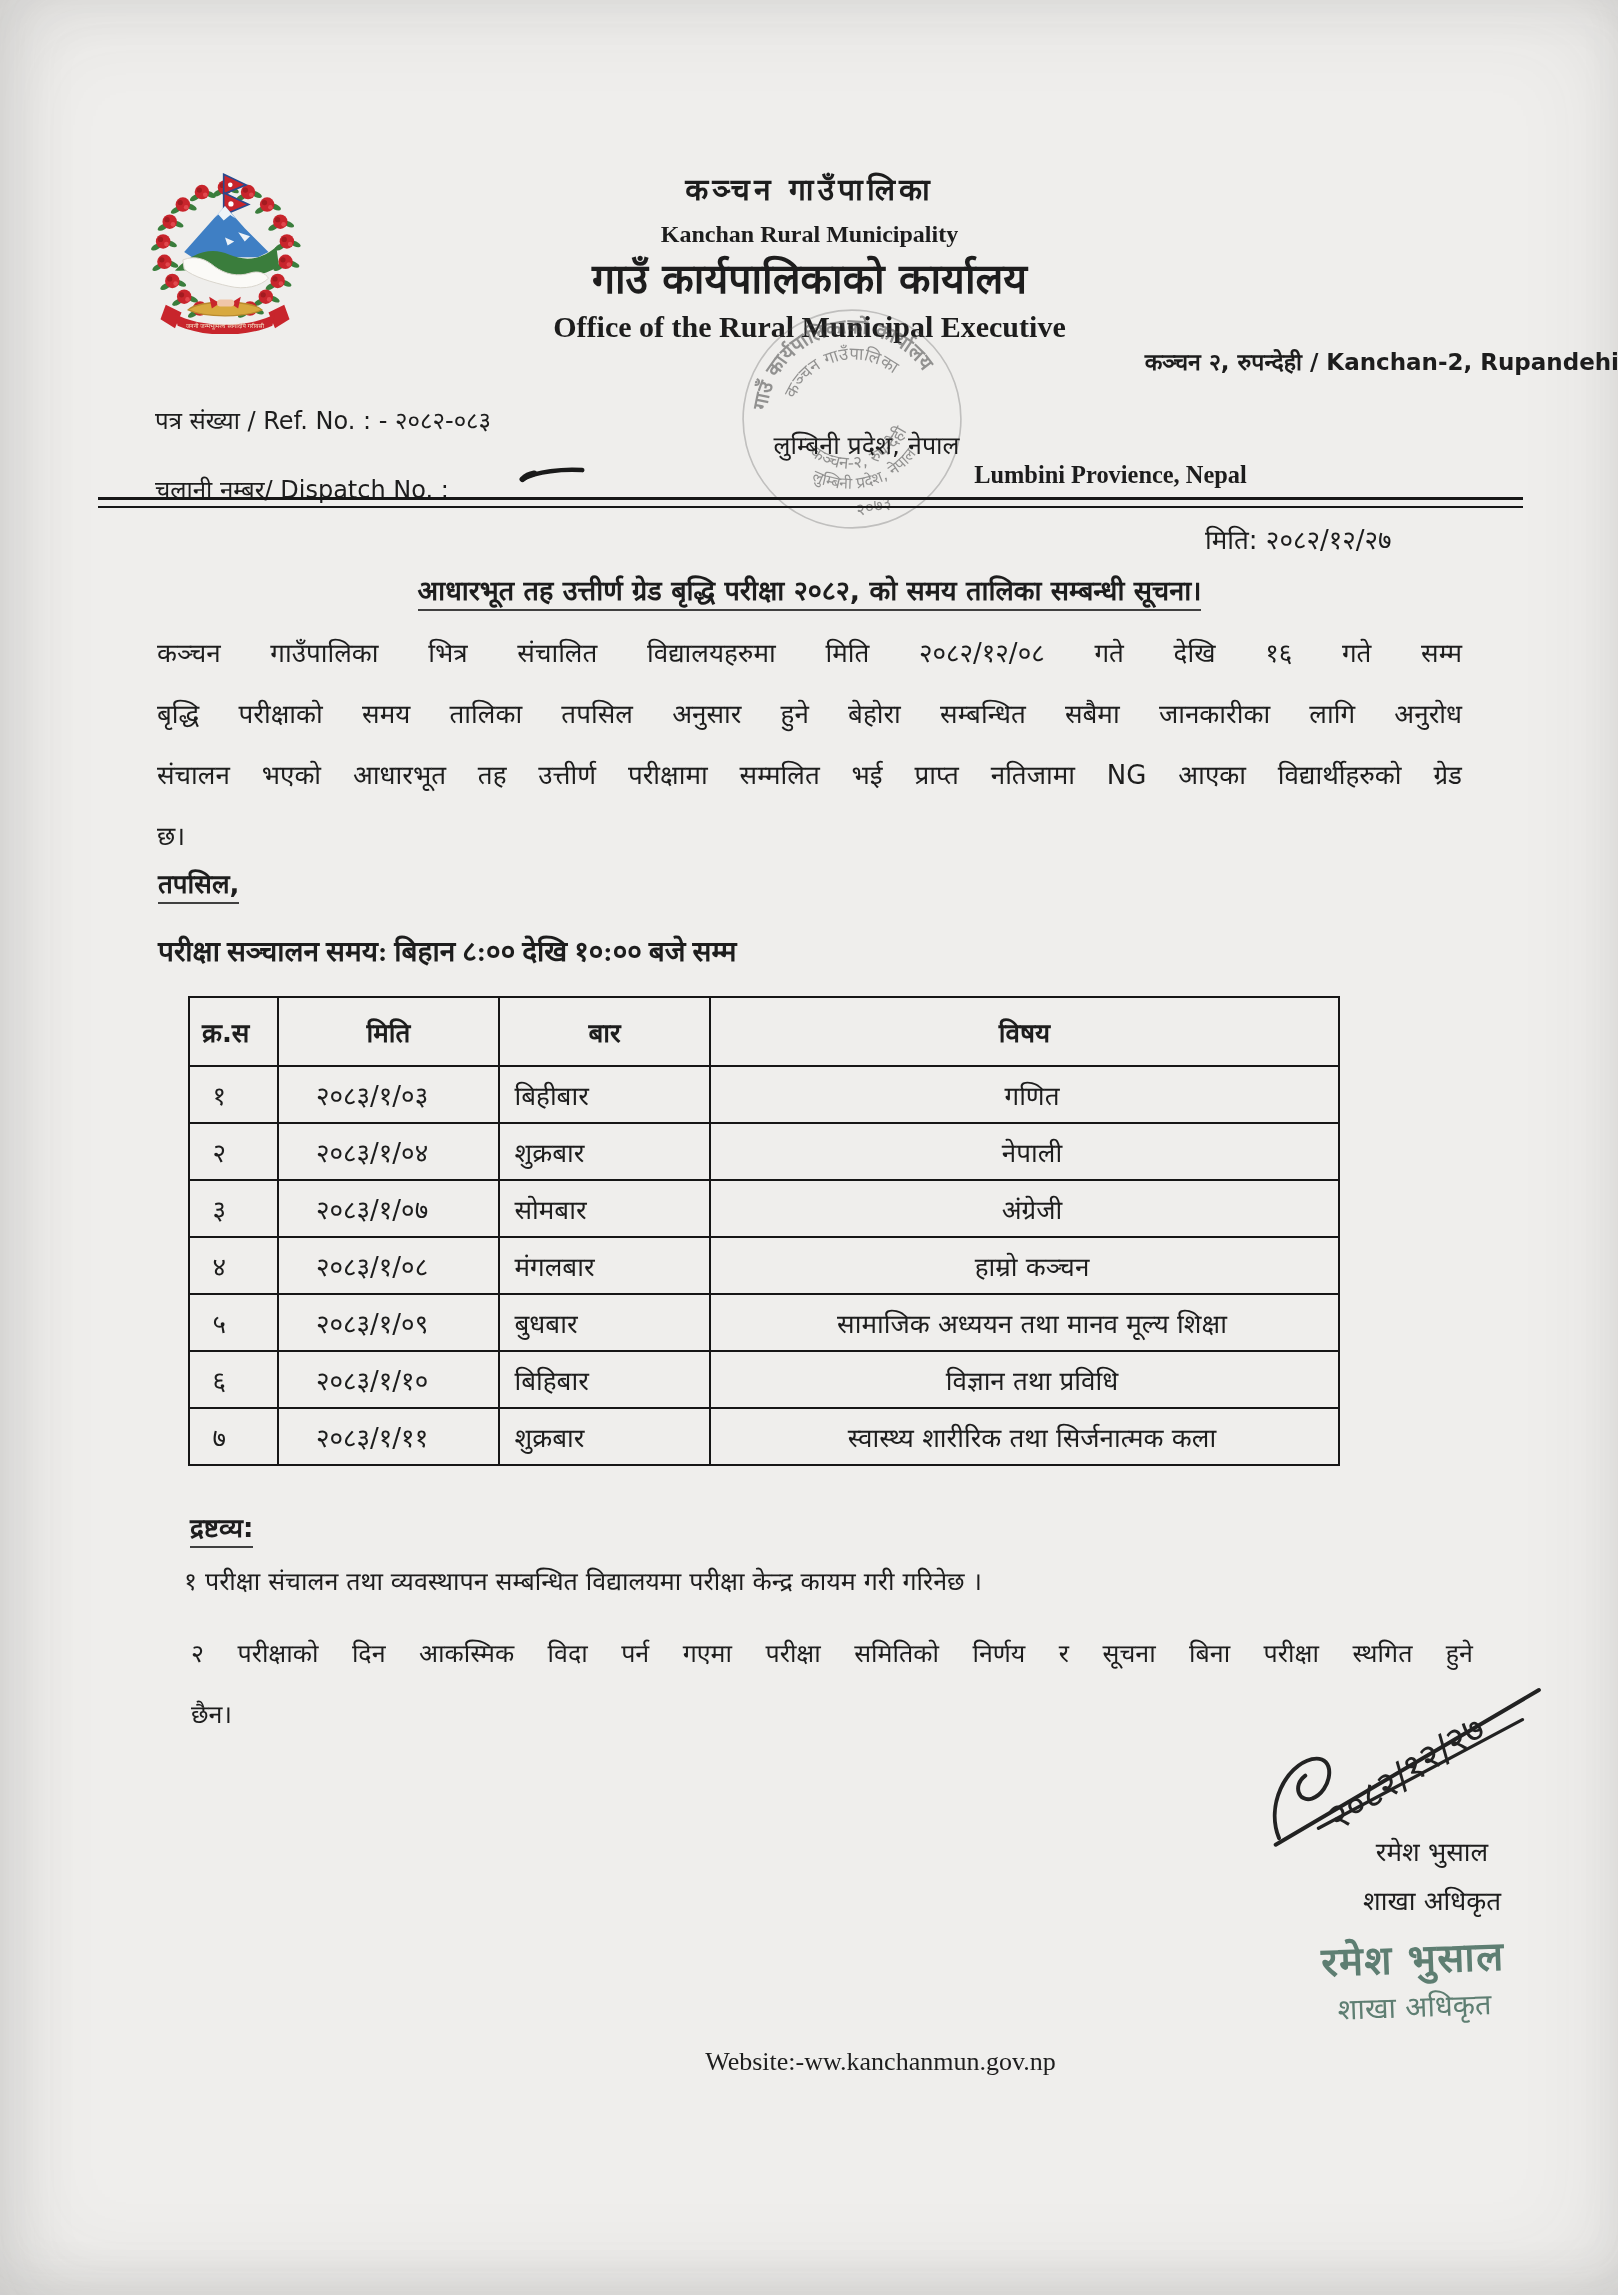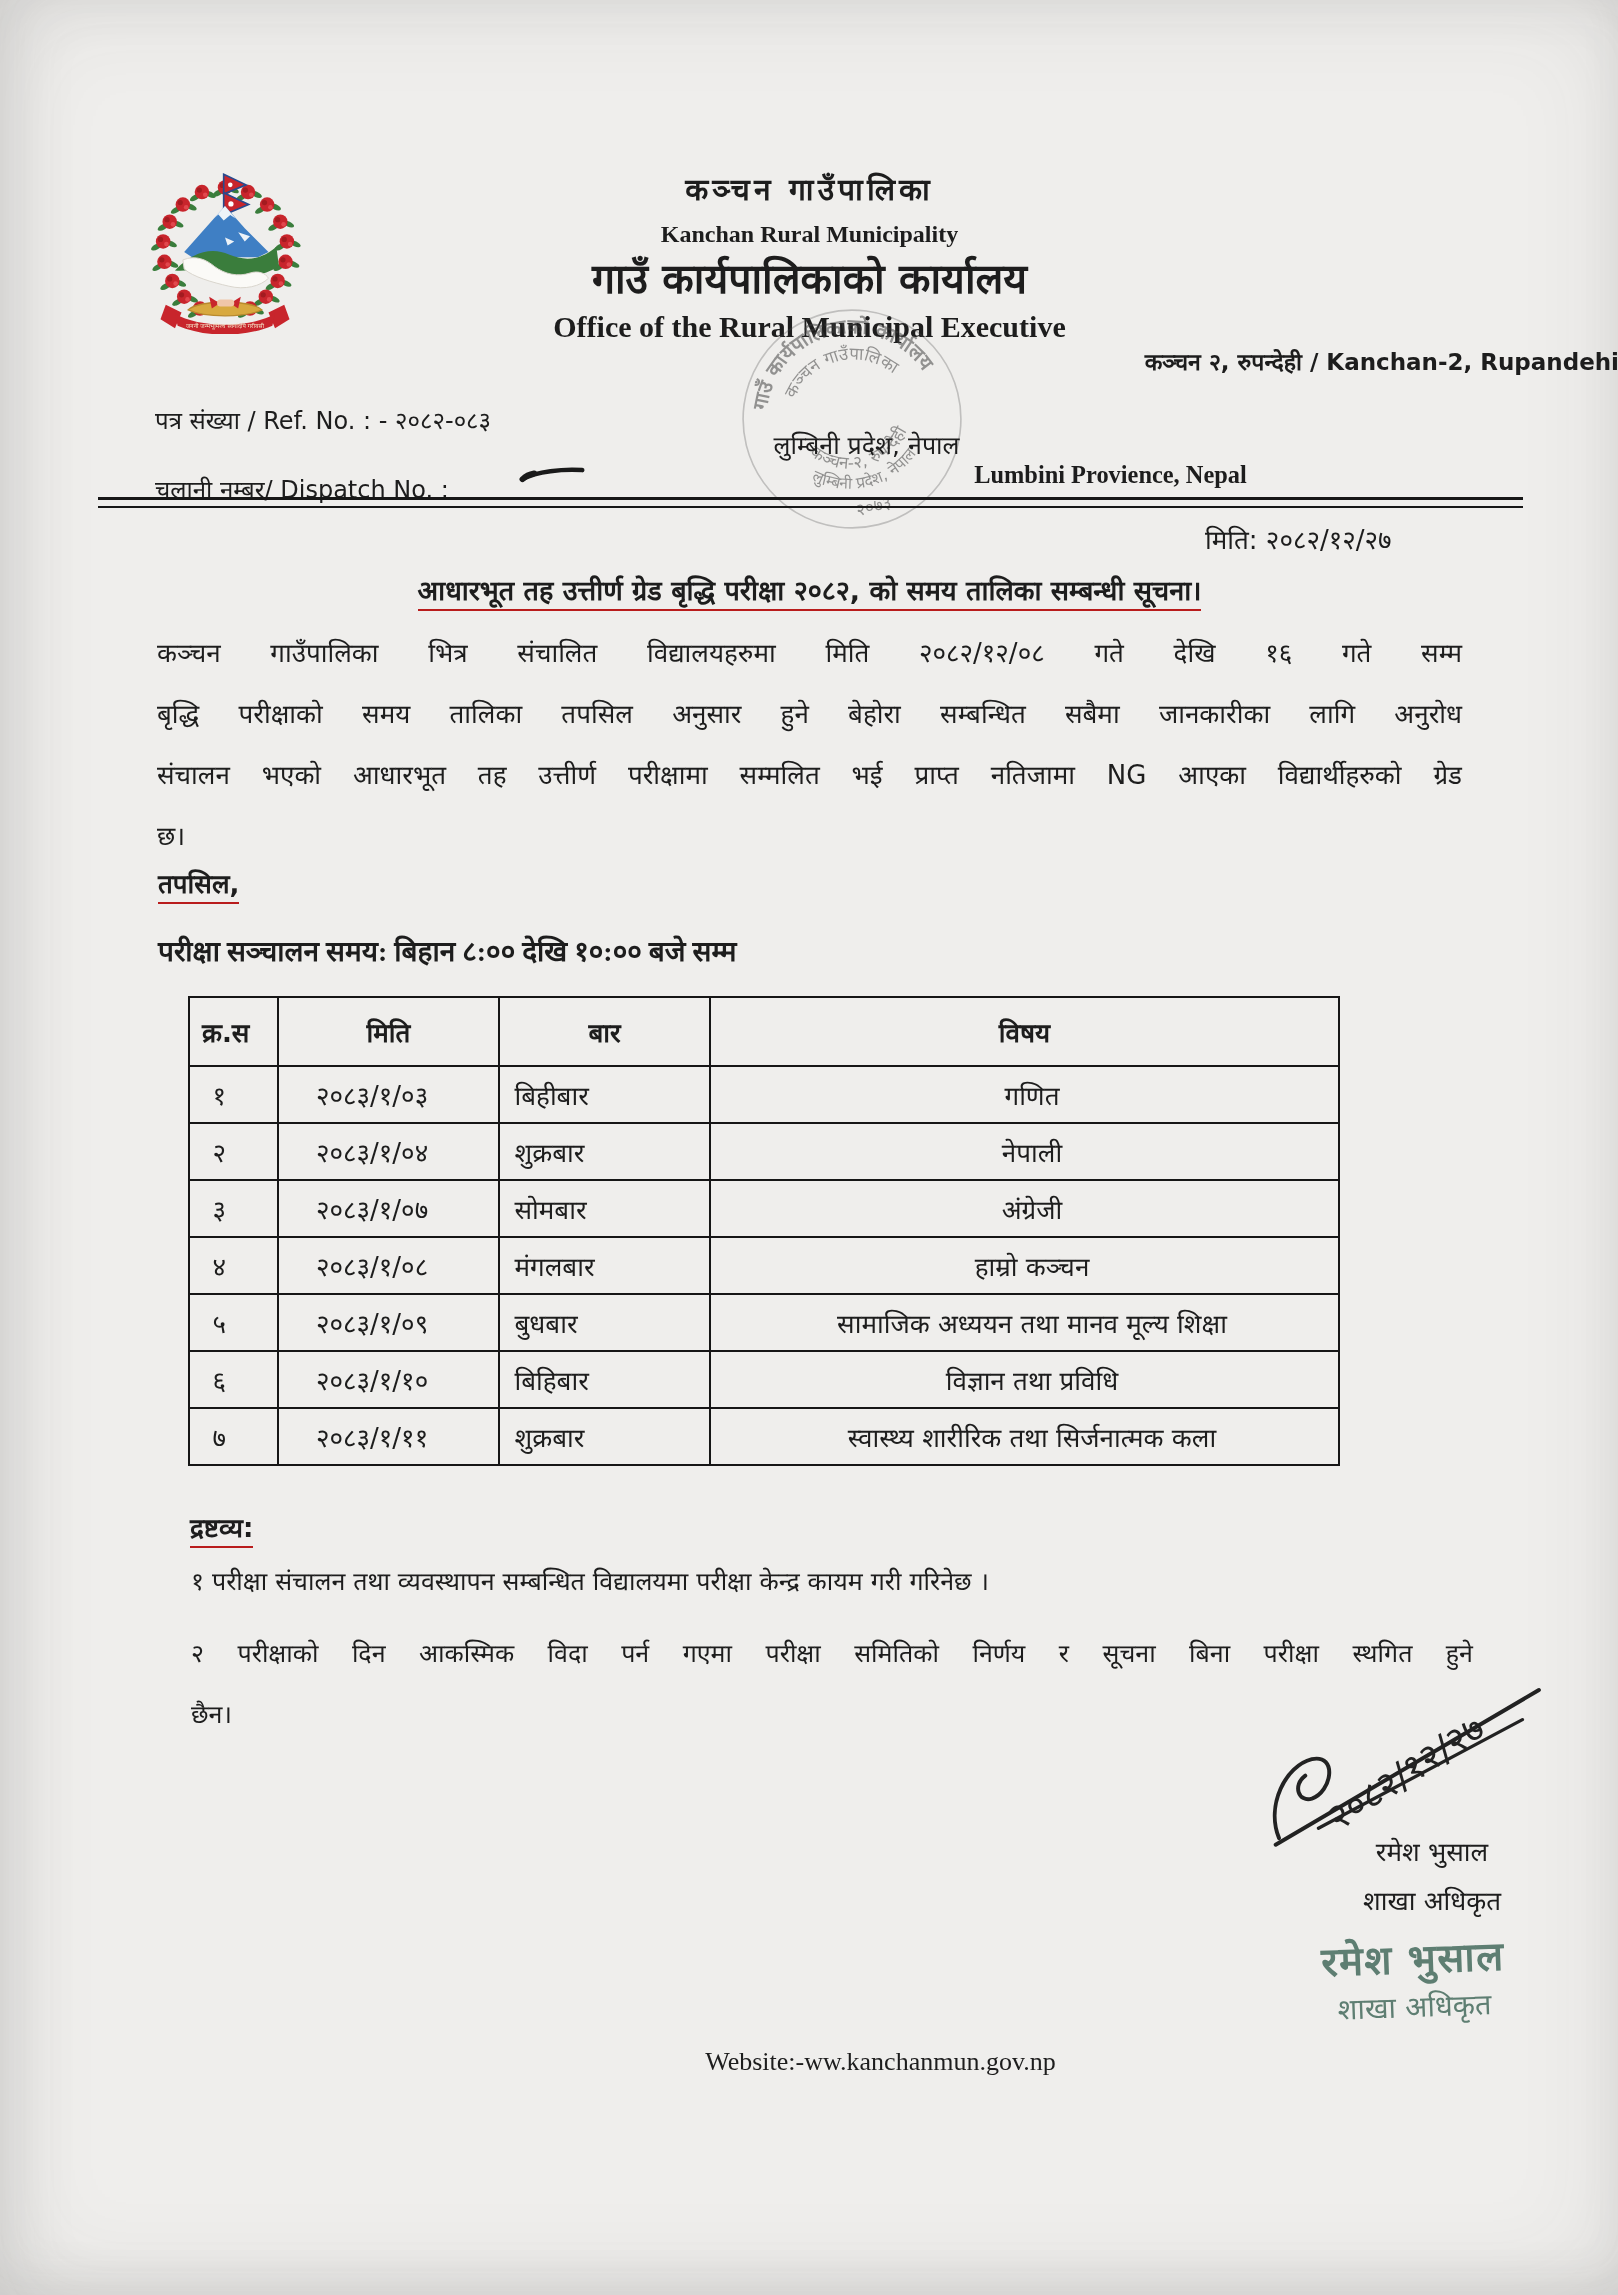--- a/index.html
+++ b/index.html
@@ -6,21 +6,21 @@
   .page{
     position:relative;
     width:1619px;height:2295px;
     background:#efeeec;
     font-family:"DejaVu Sans", sans-serif;
     color:#1d1d1d;
     overflow:hidden;
     box-shadow:inset 0 0 105px rgba(60,60,58,0.10), inset 26px 0 59px rgba(70,70,68,0.07), inset 0 -20px 46px rgba(70,70,68,0.06);
   }
   .serif{font-family:"Liberation Serif","DejaVu Serif",serif;}
-  .u{border-bottom:2px solid #b91c1c;padding-bottom:3.3px;}
+  .u{border-bottom:2px solid #404040;padding-bottom:3.3px;}
 
   
   .logo{position:absolute;left:146px;top:166px;width:158px;height:168px;}
   .header-center{position:absolute;left:0;top:171px;width:100%;text-align:center;line-height:1.25;}
   .np-muni{font-size:30px;font-weight:bold;letter-spacing:4px;}
   .en-muni{font-size:24px;font-weight:bold;margin-top:10.5px;}
   .np-office{font-size:41px;font-weight:bold;margin-top:5.3px;}
   .en-office{font-size:30px;font-weight:bold;margin-top:2.6px;}
   .address{font-size:23px;font-weight:bold;margin-top:2.6px;text-align:right;}
 
@@ -50,21 +50,21 @@
   .col-date{width:221px;}
   .col-day{width:211px;}
   .col-sub{width:629px;}
   td.c-sn{padding-left:22.4px;}
   td.c-date{padding-left:37px;}
   td.c-day{padding-left:14.5px;}
   td.c-sub{padding-left:16px;text-align:center;}
   th.col-sn{text-align:left;padding-left:12px;}
 
   .notes-heading{position:absolute;left:190px;top:1509px;font-size:26px;font-weight:bold;}
-  .note1{position:absolute;left:191px;top:1563px;font-size:25px;}
+  .note1{position:absolute;left:184px;top:1563px;font-size:25px;}
   .note2{position:absolute;left:191px;top:1623px;width:1282px;font-size:25px;}
   .note2 > div{height:61px;line-height:61px;white-space:nowrap;}
 
   .signature-svg{position:absolute;left:1239px;top:1667px;width:330px;height:204px;}
   .sig-name{position:absolute;left:1300px;top:1833px;width:264px;text-align:center;font-size:26px;}
   .sig-role{position:absolute;left:1300px;top:1882px;width:264px;text-align:center;font-size:26px;}
   .stamp-teal{position:absolute;left:1252px;top:1930px;width:323px;text-align:center;color:#527568;transform:rotate(-2deg);opacity:.92;}
   .stamp-name{font-size:40px;font-weight:bold;letter-spacing:1.3px;}
   .stamp-role{font-size:29px;margin-top:1.3px;}
 

